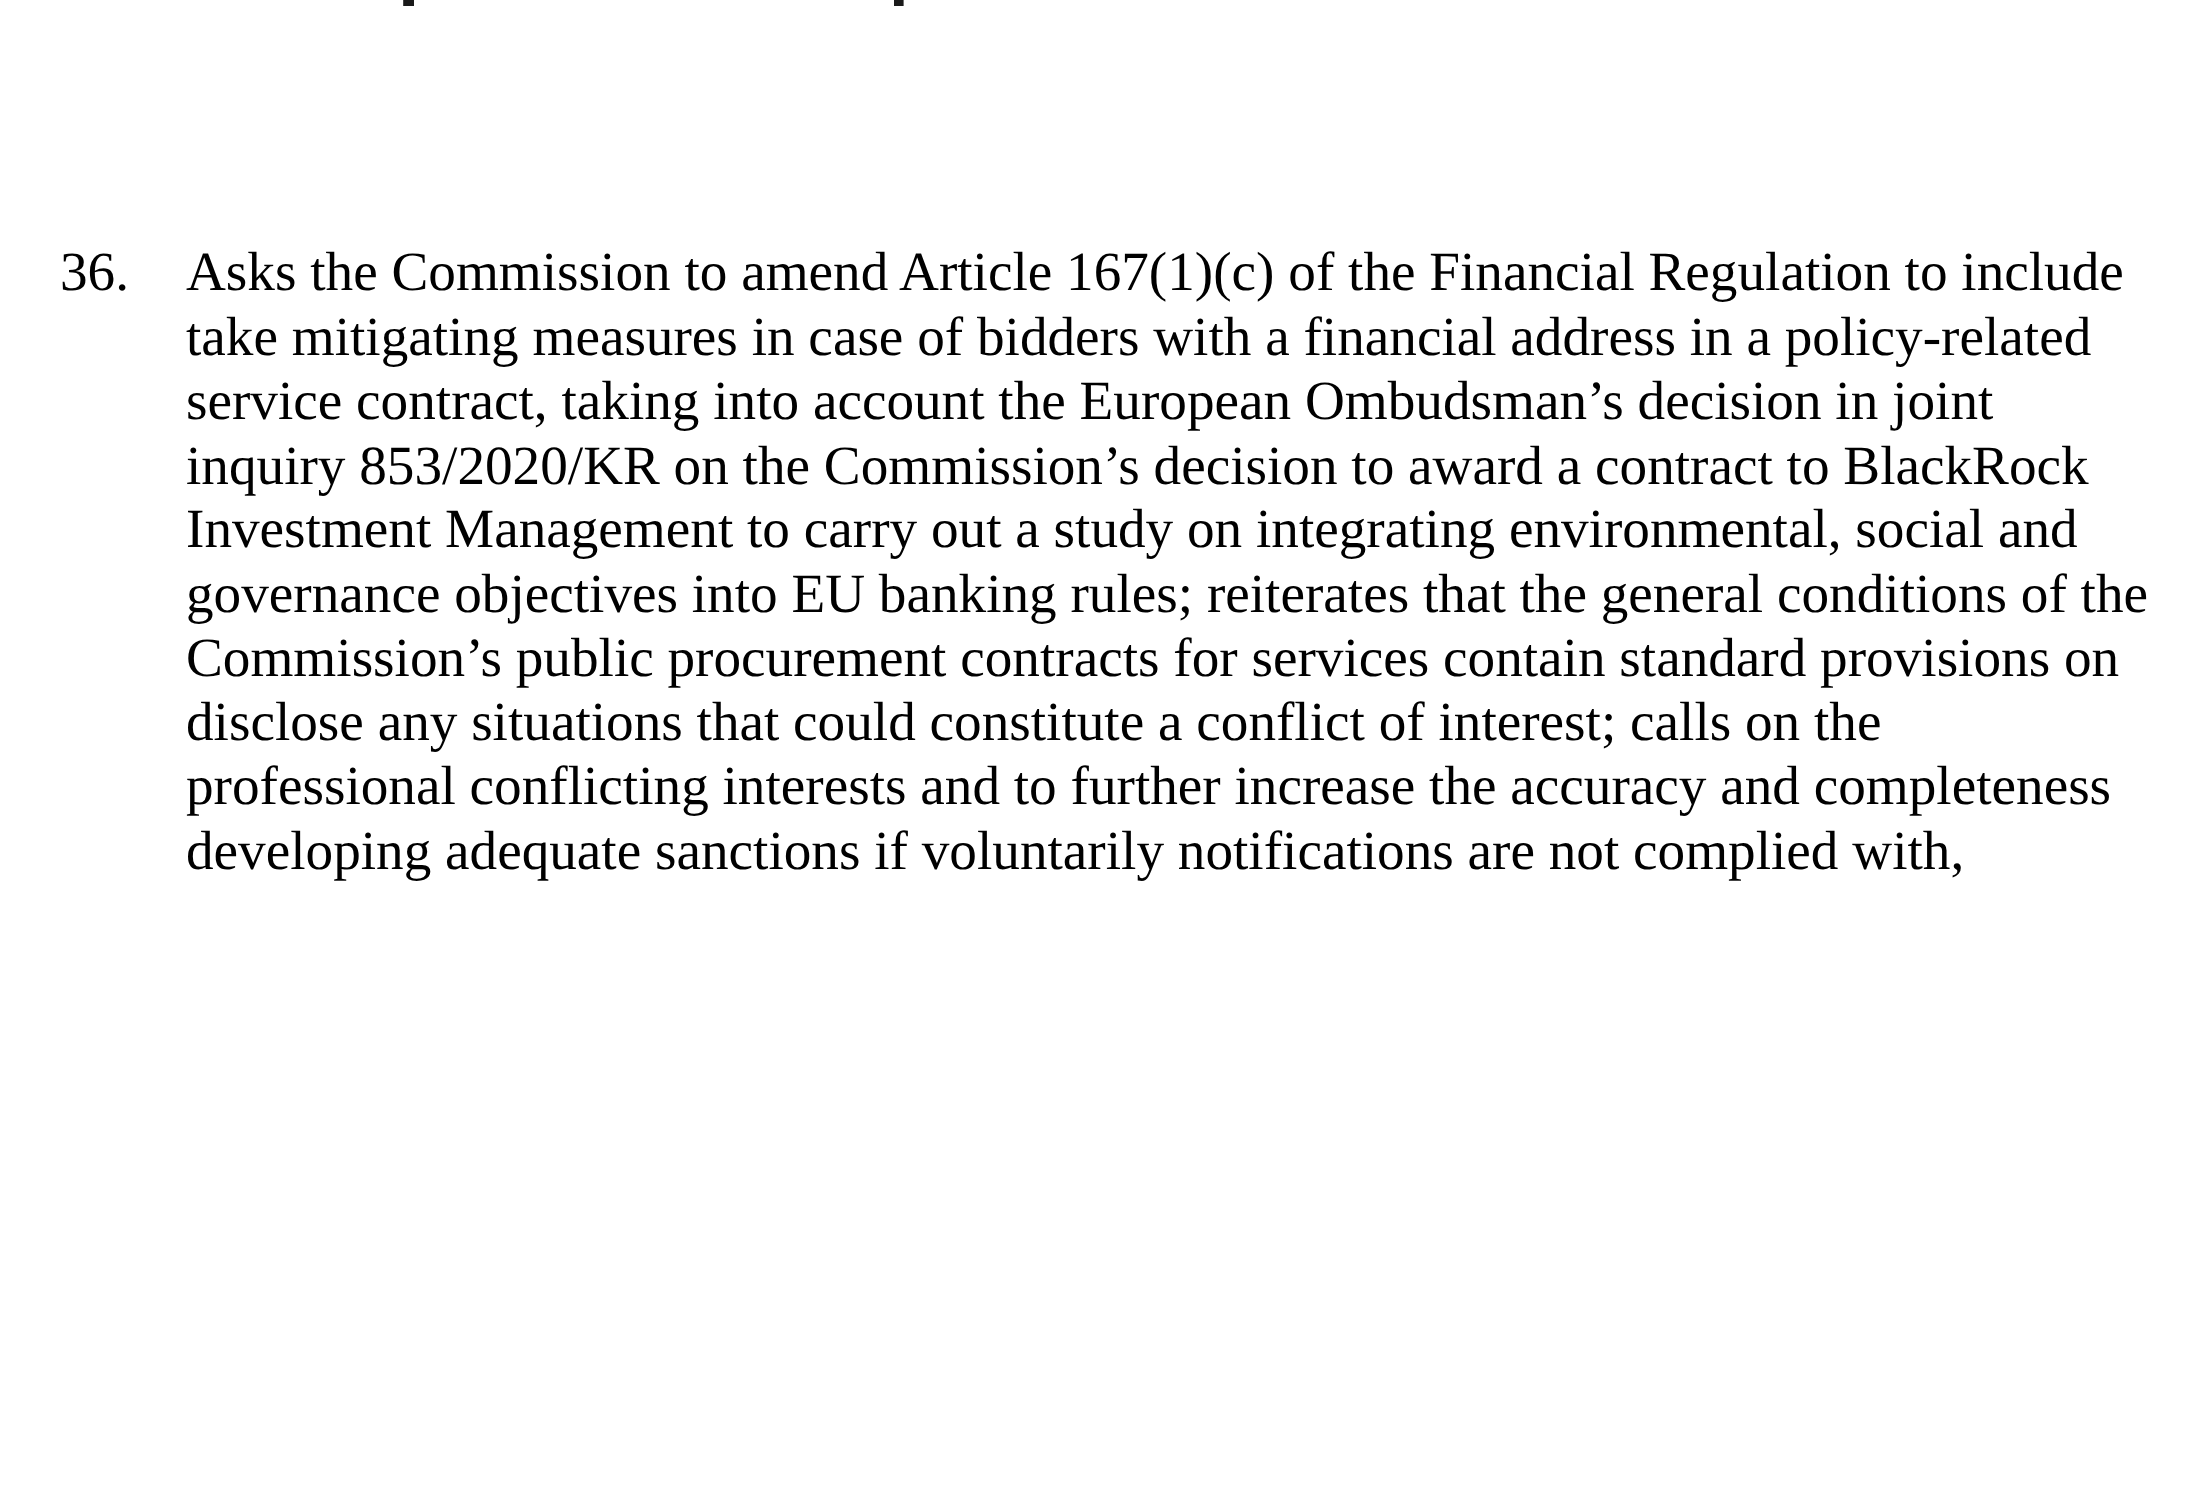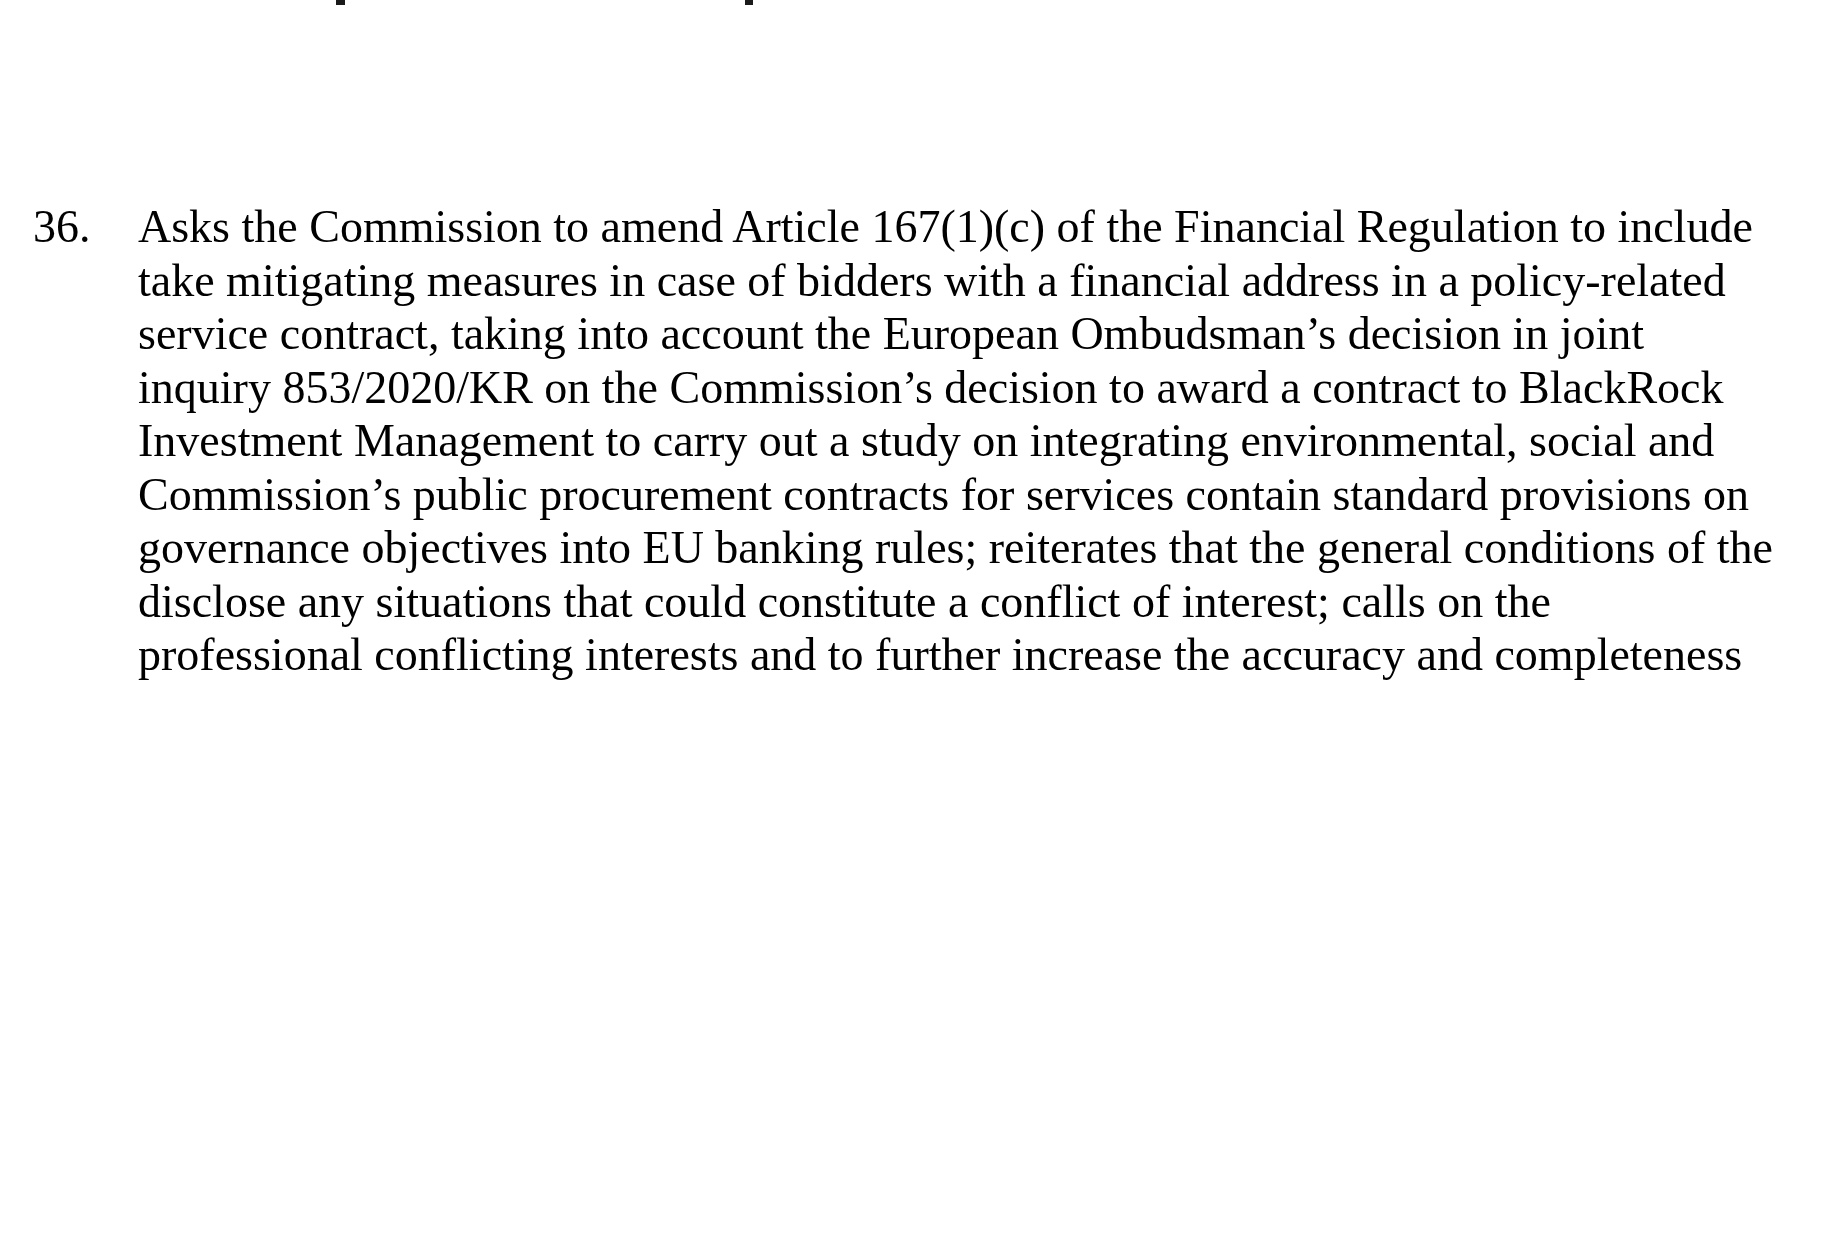--- a/index.html
+++ b/index.html
@@ -19,21 +19,21 @@
     position: absolute;
     top: 0;
     height: 5px;
     background: #1a1a1a;
   }
   .top-fragment.frag-a { left: 336px; width: 9px; }
   .top-fragment.frag-b { left: 745px; width: 8px; }
   .paragraph {
     position: absolute;
     top: 200px;
-    left: 33px;
+    left: 50px;
     display: flex;
     align-items: flex-start;
     font-size: 46px;
     line-height: 53.5px;
     font-kerning: normal;
   }
   .para-number {
     width: 105px;
     flex: 0 0 105px;
     white-space: nowrap;
@@ -54,20 +54,21 @@
   <span class="top-fragment frag-b"></span>
 
   <div class="paragraph">
     <div class="para-number">36.</div>
     <div class="para-text">
       <div class="text-line">Asks the Commission to amend Article 167(1)(c) of the Financial Regulation to include</div>
       <div class="text-line">take mitigating measures in case of bidders with a financial address in a policy-related</div>
       <div class="text-line">service contract, taking into account the European Ombudsman’s decision in joint</div>
       <div class="text-line">inquiry 853/2020/KR on the Commission’s decision to award a contract to BlackRock</div>
       <div class="text-line">Investment Management to carry out a study on integrating environmental, social and</div>
+      <div class="text-line">governance objectives into EU banking rules; reiterates that the general conditions of the</div>
       <div class="text-line">Commission’s public procurement contracts for services contain standard provisions on</div>
-      <div class="text-line">governance objectives into EU banking rules; reiterates that the general conditions of the</div>
       <div class="text-line">disclose any situations that could constitute a conflict of interest; calls on the</div>
       <div class="text-line">professional conflicting interests and to further increase the accuracy and completeness</div>
+      <div class="text-line">developing adequate sanctions if voluntarily notifications are not complied with,</div>
     </div>
   </div>
 
 </div>
 
 </body></html>

